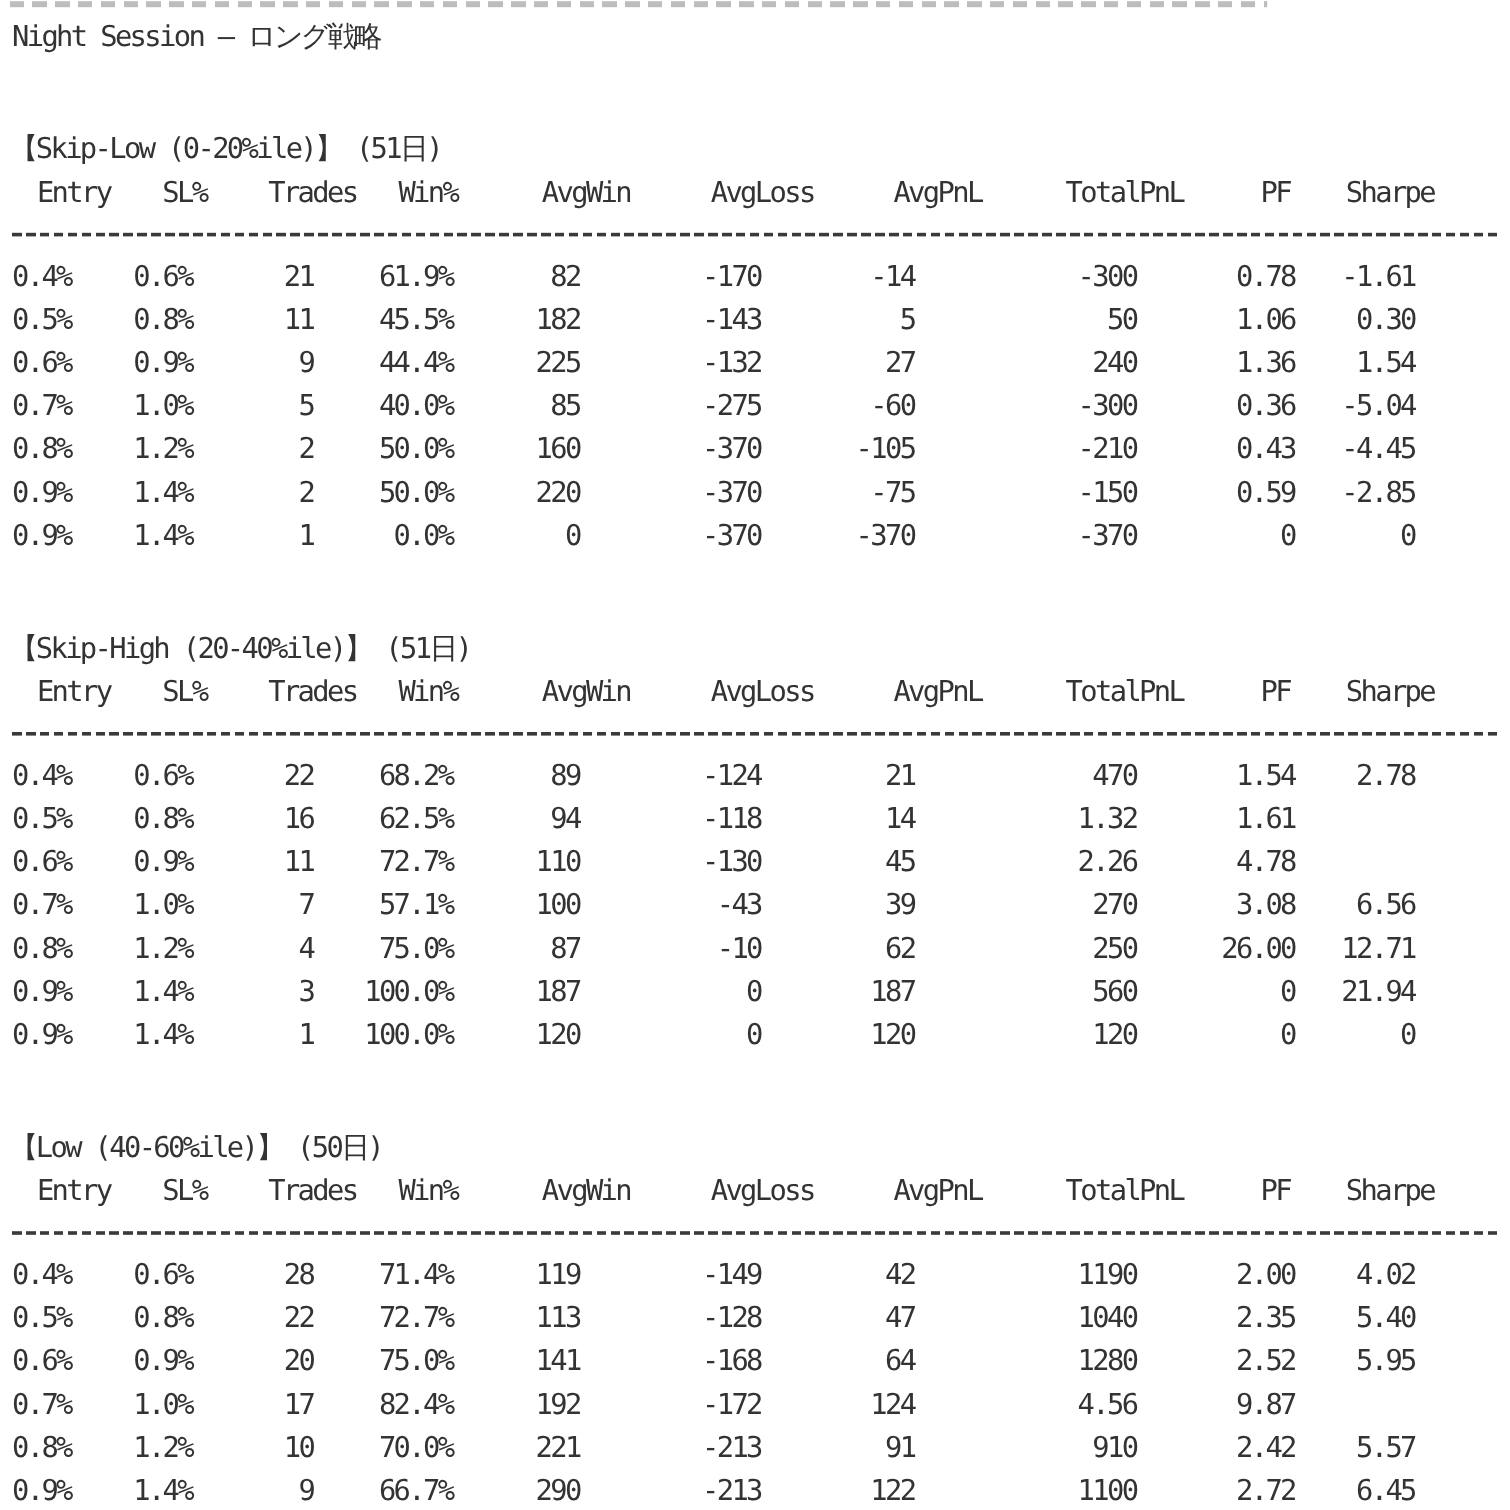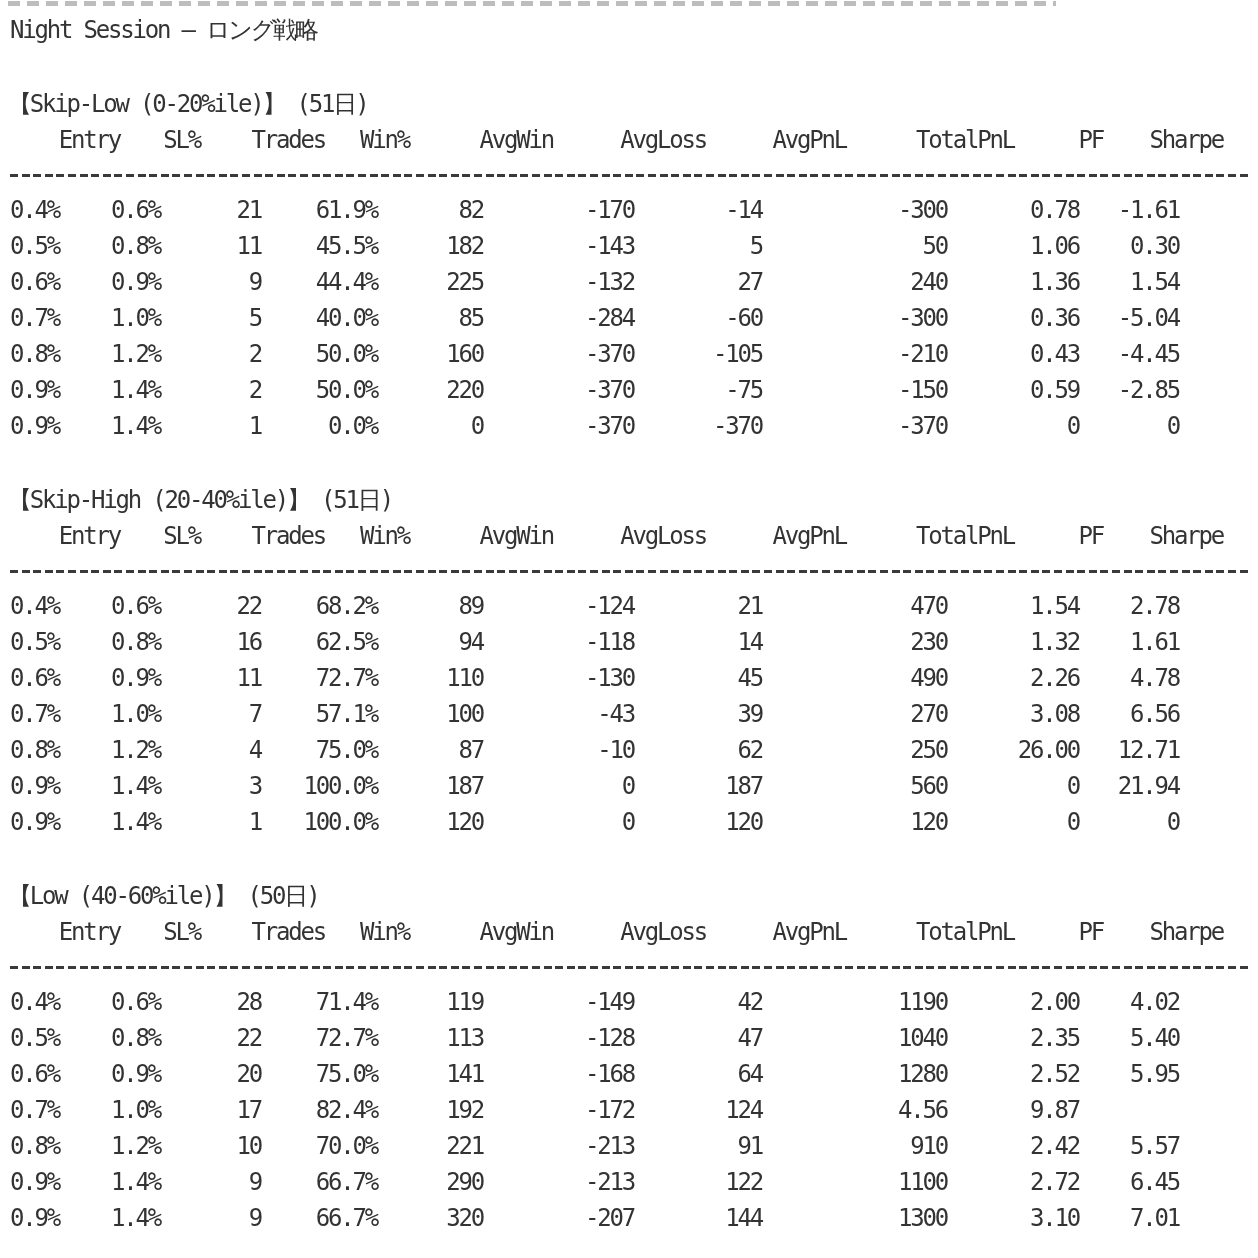--- a/index.html
+++ b/index.html
@@ -21,31 +21,30 @@
     height: 5px;
     width: 1048px;
     margin: 1px 0 0 8px;
     background: repeating-linear-gradient(90deg, #bdbdbd 0 12px, transparent 12px 19px);
   }
   .title {
     margin: 6px 0 0 10px;
     line-height: 36px;
     white-space: pre;
   }
-  .table-block { margin-top: 38px; }
+  .table-block { margin-top: 58px; }
   .section-title {
     margin-left: 8px;
     line-height: 36px;
     white-space: pre;
   }
   .grid-header {
     display: grid;
     grid-template-columns: 92px 80px 125px 84px 144px 153px 140px 168px 89px 120px;
     line-height: 36px;
-    padding-left: 28px;
   }
   .grid-row {
     display: grid;
     grid-template-columns: 59px 101px 101px 116px 106px 151px 128px 185px 132px 100px;
     line-height: 36px;
   }
   .grid-header > span, .grid-row > span {
     text-align: right;
     white-space: pre;
   }
@@ -114,21 +113,21 @@
         <span>240</span>
         <span>1.36</span>
         <span>1.54</span>
       </div>
       <div class="grid-row">
         <span>0.7%</span>
         <span>1.0%</span>
         <span>5</span>
         <span>40.0%</span>
         <span>85</span>
-        <span>-284</span>
+        <span>-275</span>
         <span>-60</span>
         <span>-300</span>
         <span>0.36</span>
         <span>-5.04</span>
       </div>
       <div class="grid-row">
         <span>0.8%</span>
         <span>1.2%</span>
         <span>2</span>
         <span>50.0%</span>
@@ -195,33 +194,31 @@
         <span>2.78</span>
       </div>
       <div class="grid-row">
         <span>0.5%</span>
         <span>0.8%</span>
         <span>16</span>
         <span>62.5%</span>
         <span>94</span>
         <span>-118</span>
         <span>14</span>
-        <span>230</span>
         <span>1.32</span>
         <span>1.61</span>
       </div>
       <div class="grid-row">
         <span>0.6%</span>
         <span>0.9%</span>
         <span>11</span>
         <span>72.7%</span>
         <span>110</span>
         <span>-130</span>
         <span>45</span>
-        <span>490</span>
         <span>2.26</span>
         <span>4.78</span>
       </div>
       <div class="grid-row">
         <span>0.7%</span>
         <span>1.0%</span>
         <span>7</span>
         <span>57.1%</span>
         <span>100</span>
         <span>-43</span>

